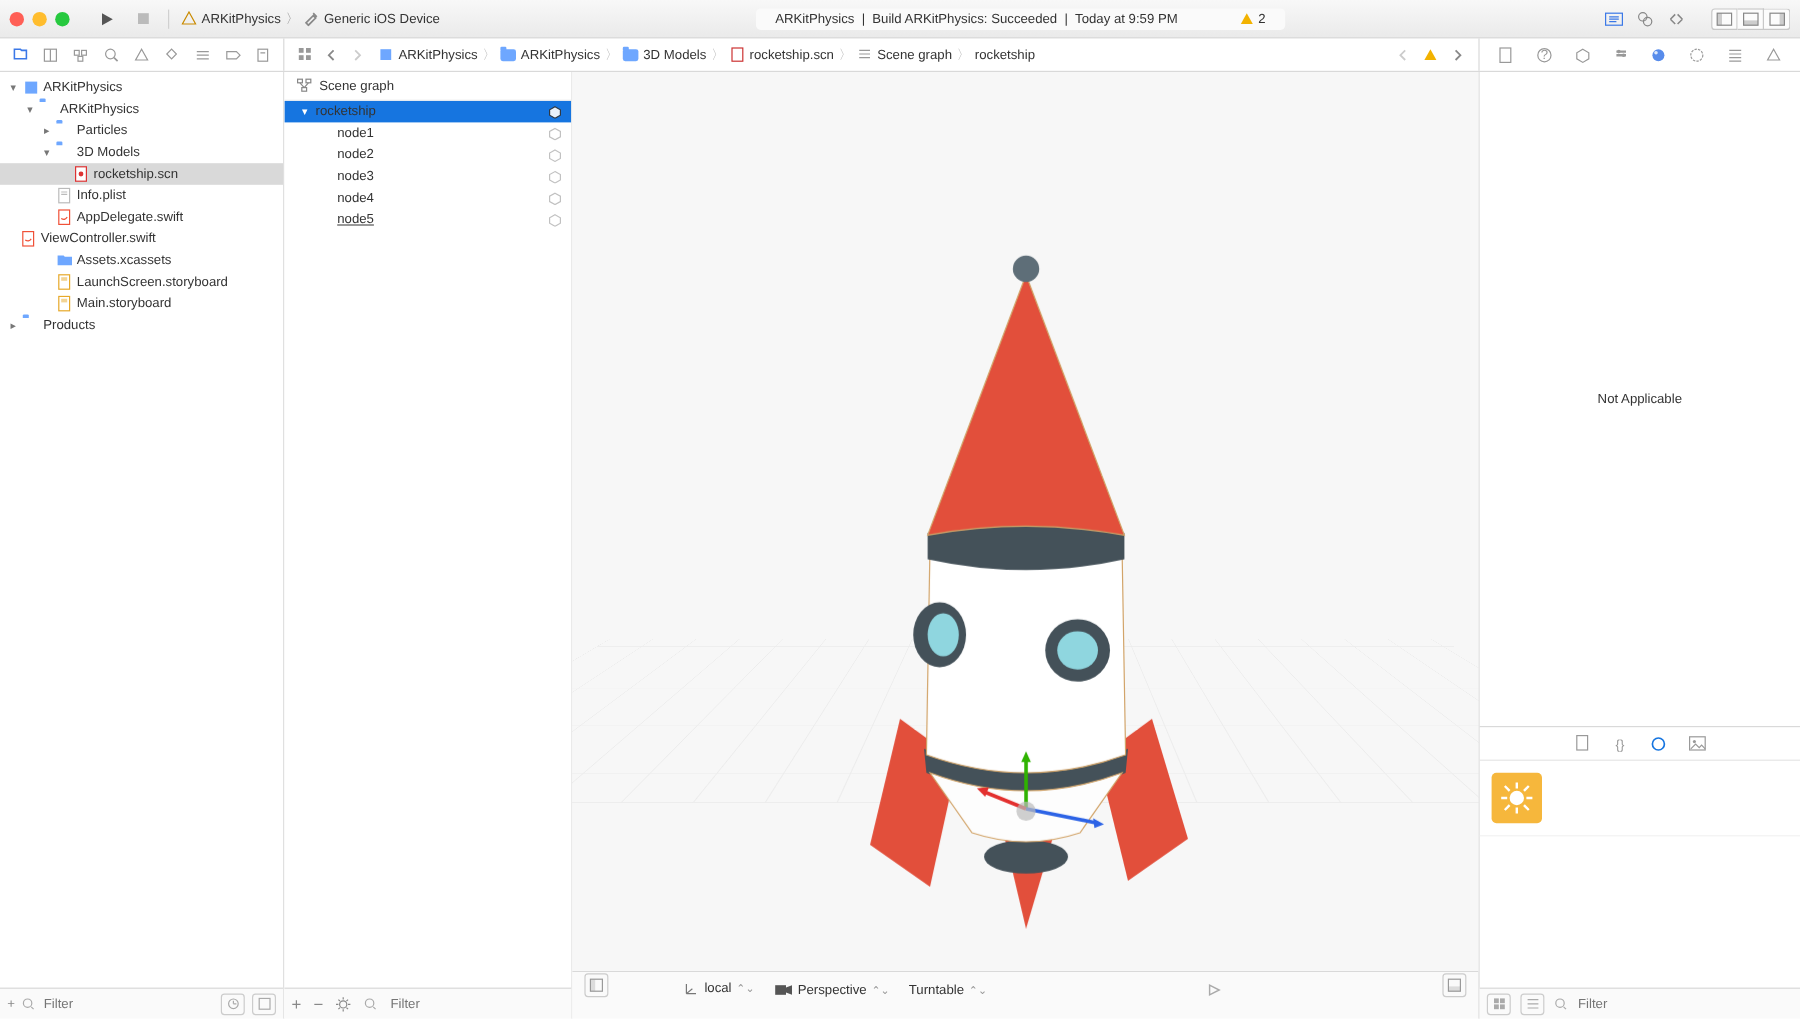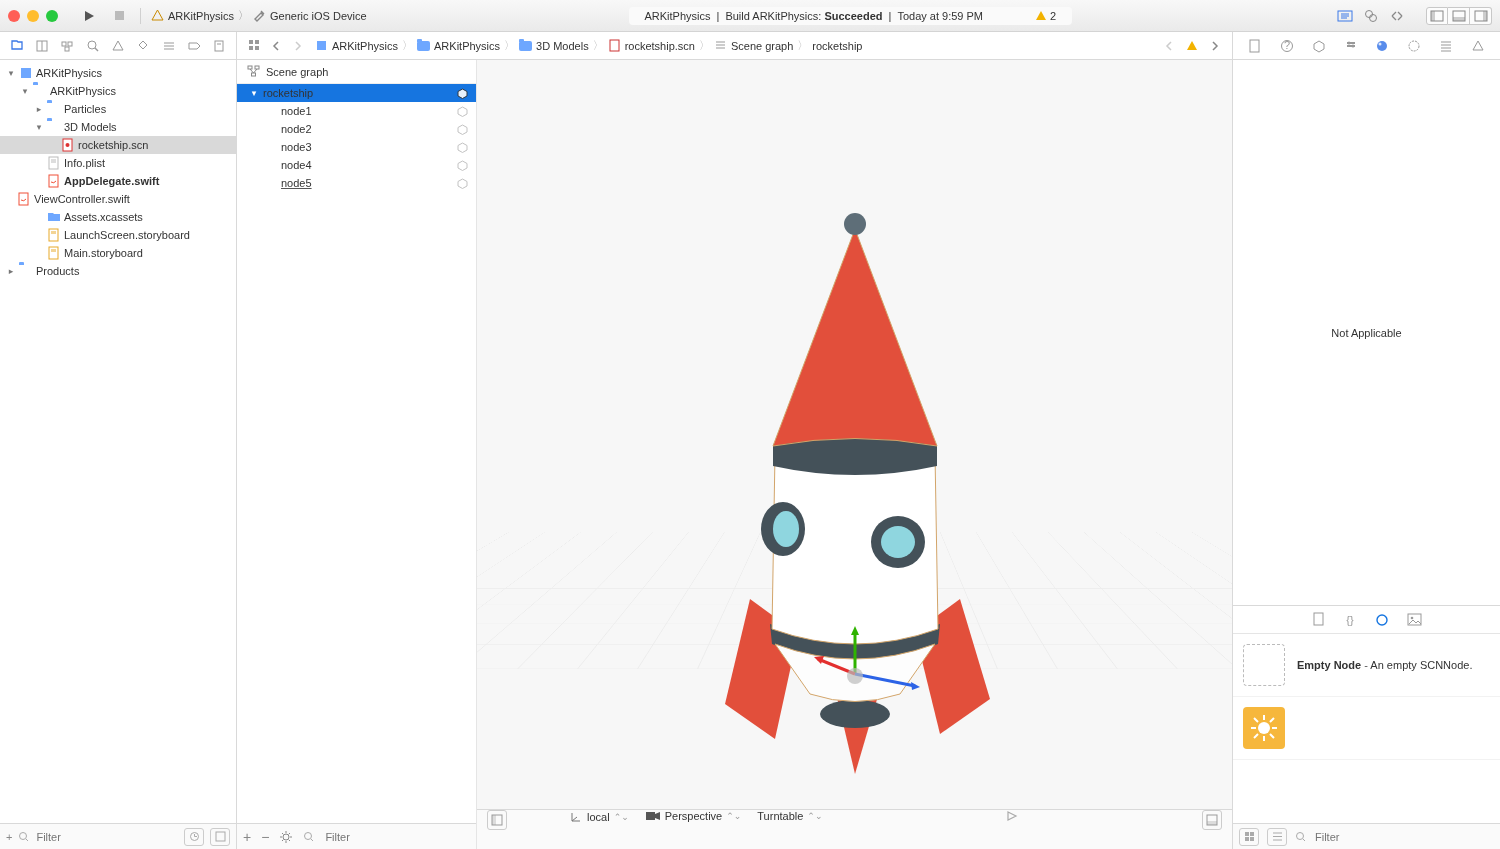--- a/index.html
+++ b/index.html
@@ -8,21 +8,21 @@
 .titlebar{height:32px;background:linear-gradient(#f8f8f8,#eaeaea);border-bottom:1px solid #d4d4d4;display:flex;align-items:center;padding:0 8px;gap:8px}
 .traffic{display:flex;gap:7px;margin-right:12px}
 .tl{width:12px;height:12px;border-radius:6px}
 .tl.r{background:#ff5f56}.tl.y{background:#ffbd2e}.tl.g{background:#27c93f}
 .tb-btn{width:22px;height:20px;display:flex;align-items:center;justify-content:center;color:#666}
 .tb-sep{width:1px;height:16px;background:#d0d0d0;margin:0 2px}
 .scheme{display:flex;align-items:center;gap:4px;color:#444}
 .scheme .chev{color:#999}
 .center-status{flex:1;display:flex;justify-content:center}
 .status-pill{background:#fafafa;border:0 solid #ddd;border-radius:4px;padding:3px 16px;display:flex;align-items:center;gap:6px;color:#555}
-.status-pill b{font-weight:700;color:#333}
+.status-pill b{font-weight:400;color:#333}
 .warn{color:#c98a00;display:flex;align-items:center;gap:3px}
 .right-tools{display:flex;gap:4px;align-items:center}
 
 .tabbar{height:28px;border-bottom:1px solid #d9d9d9;display:flex;align-items:center}
 .left-icons{display:flex;align-items:center;gap:0;padding:0 4px;width:237px;border-right:1px solid #d9d9d9;height:100%}
 .left-icons .ic{width:26px;height:28px;display:flex;align-items:center;justify-content:center;color:#888}
 .left-icons .ic.active{color:#3b78e7;border-bottom:2px solid transparent}
 .mid-tabbar{flex:1;display:flex;align-items:center;padding:0 6px;gap:0;height:100%}
 .nav-ic{width:22px;height:22px;display:flex;align-items:center;justify-content:center;color:#888}
 .breadcrumb{display:flex;align-items:center;gap:4px;margin-left:6px;color:#555}
@@ -53,21 +53,21 @@
 .sc-row .disc{color:inherit}
 .sc-row .node-ic{margin-left:auto;width:12px;height:12px;display:flex;align-items:center;justify-content:center;opacity:.6;font-size:10px}
 .sc-row.sel .node-ic{color:#fff;opacity:.9}
 .sc-bottom{height:26px;border-top:1px solid #d9d9d9;display:flex;align-items:center;padding:0 6px;gap:10px;background:#fafafa}
 .sc-bottom input{flex:1;border:none;background:transparent;outline:none;font-size:11px}
 
 .viewport{flex:1;display:flex;flex-direction:column;min-width:0}
 .canvas{flex:1;position:relative;background:#f7f7f7;overflow:hidden}
 .grid-floor{position:absolute;left:-200px;right:-200px;bottom:140px;height:520px;background:repeating-linear-gradient(0deg,#e6e6e6 0,#e6e6e6 1px,transparent 1px,transparent 60px),repeating-linear-gradient(90deg,#e6e6e6 0,#e6e6e6 1px,transparent 1px,transparent 60px);transform:perspective(700px) rotateX(64deg);transform-origin:center bottom;opacity:.65}
 .rocket{position:absolute;left:50%;top:56%;transform:translate(-50%,-50%)}
-.vp-bottom{height:40px;border-top:1px solid #d9d9d9;display:flex;align-items:flex-start;padding:0 10px;gap:16px;background:#fafafa;color:#666}
+.vp-bottom{height:40px;border-top:1px solid #d9d9d9;display:flex;align-items:flex-end;padding:18px 10px;gap:16px;background:#fafafa;color:#666}
 .vp-bottom .gearbox{width:20px;height:20px;border:1px solid #ccc;border-radius:3px;display:flex;align-items:center;justify-content:center;color:#888}
 .vp-bottom .vsel{display:flex;align-items:center;gap:4px}
 .mid-nav-right{margin-left:auto;display:flex;align-items:center;gap:6px;color:#c98a00}
 
 .inspector{width:268px;border-left:1px solid #d9d9d9;display:flex;flex-direction:column;background:#fff}
 .insp-body{flex:1;display:flex;align-items:center;justify-content:center;color:#bfbfbf;font-size:15px}
 .lib-tabs{height:28px;border-top:1px solid #d9d9d9;display:flex;align-items:center;justify-content:center;gap:18px}
 .lib-tabs .lt{color:#888}
 .lib-tabs .lt.active{color:#1675e0}
 .library{height:190px;border-top:1px solid #e5e5e5;overflow:auto}
@@ -401,21 +401,21 @@
           <span class="disc"></span>
           <span class="fi">
             <svg width="13" height="14">
               <rect x="2" y="1" width="9" height="12" fill="#fff" stroke="#bbb"></rect>
               <line x1="4" y1="4" x2="9" y2="4" stroke="#bbb"></line>
               <line x1="4" y1="6" x2="9" y2="6" stroke="#bbb"></line>
             </svg>
           </span>
           <span>Info.plist</span>
         </div>
-        <div class="tree-row" style="padding-left: 34px; font-weight: bold;">
+        <div class="tree-row" style="padding-left: 34px;">
           <span class="disc"></span>
           <span class="fi">
             <svg width="13" height="14">
               <rect x="2" y="1" width="9" height="12" fill="#fff" stroke="#f05138"></rect>
               <path d="M4 8 q3 2 5 -1" stroke="#f05138" fill="none"></path>
             </svg>
           </span>
           <span>AppDelegate.swift</span>
         </div>
         <div class="tree-row" style=" text-align: center;">
@@ -691,24 +691,20 @@
       <div class="lt">
           <svg width="15" height="13">
             <rect x="1" y="1" width="13" height="11" fill="none" stroke="#999"></rect>
             <circle cx="5" cy="5" r="1.3" fill="#999"></circle>
             <path d="M2 11 l4 -4 3 3 2 -2 3 3" fill="none" stroke="#999"></path>
           </svg>
         </div>
     </div>
     <div class="library" id="library">
         <div class="lib-row">
-          <div class="lib-thumb empty"></div>
-          <div class="lib-text"><b>Empty Node</b> - <span>An empty SCNNode.</span></div>
-        </div>
-        <div class="lib-row">
           <div class="lib-thumb yellow">
             <svg width="30" height="30">
               <circle cx="15" cy="15" r="6" fill="#fff"></circle>
               <g stroke="#fff" stroke-width="2">
                 <line x1="15" y1="2" x2="15" y2="7"></line>
                 <line x1="15" y1="23" x2="15" y2="28"></line>
                 <line x1="2" y1="15" x2="7" y2="15"></line>
                 <line x1="23" y1="15" x2="28" y2="15"></line>
                 <line x1="5" y1="5" x2="9" y2="9"></line>
                 <line x1="21" y1="21" x2="25" y2="25"></line>

